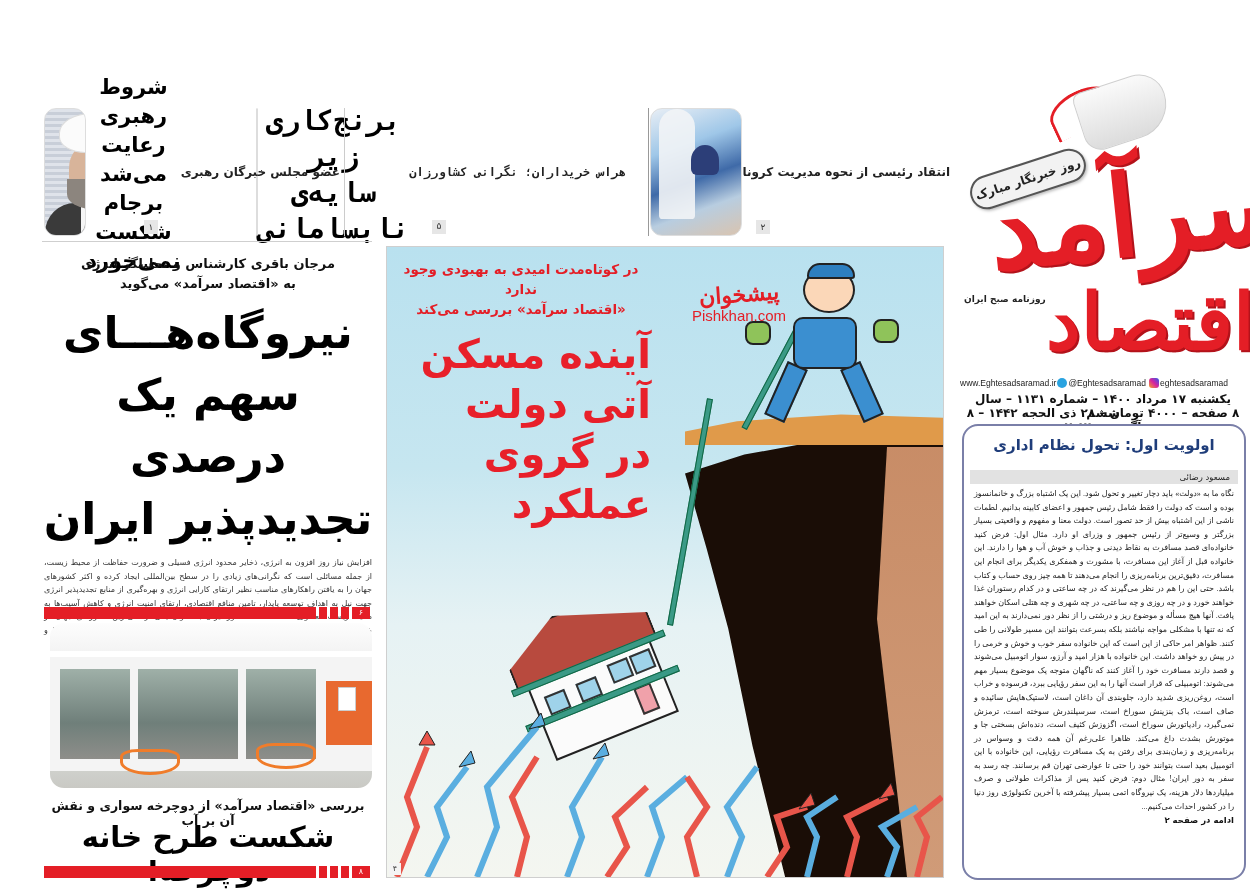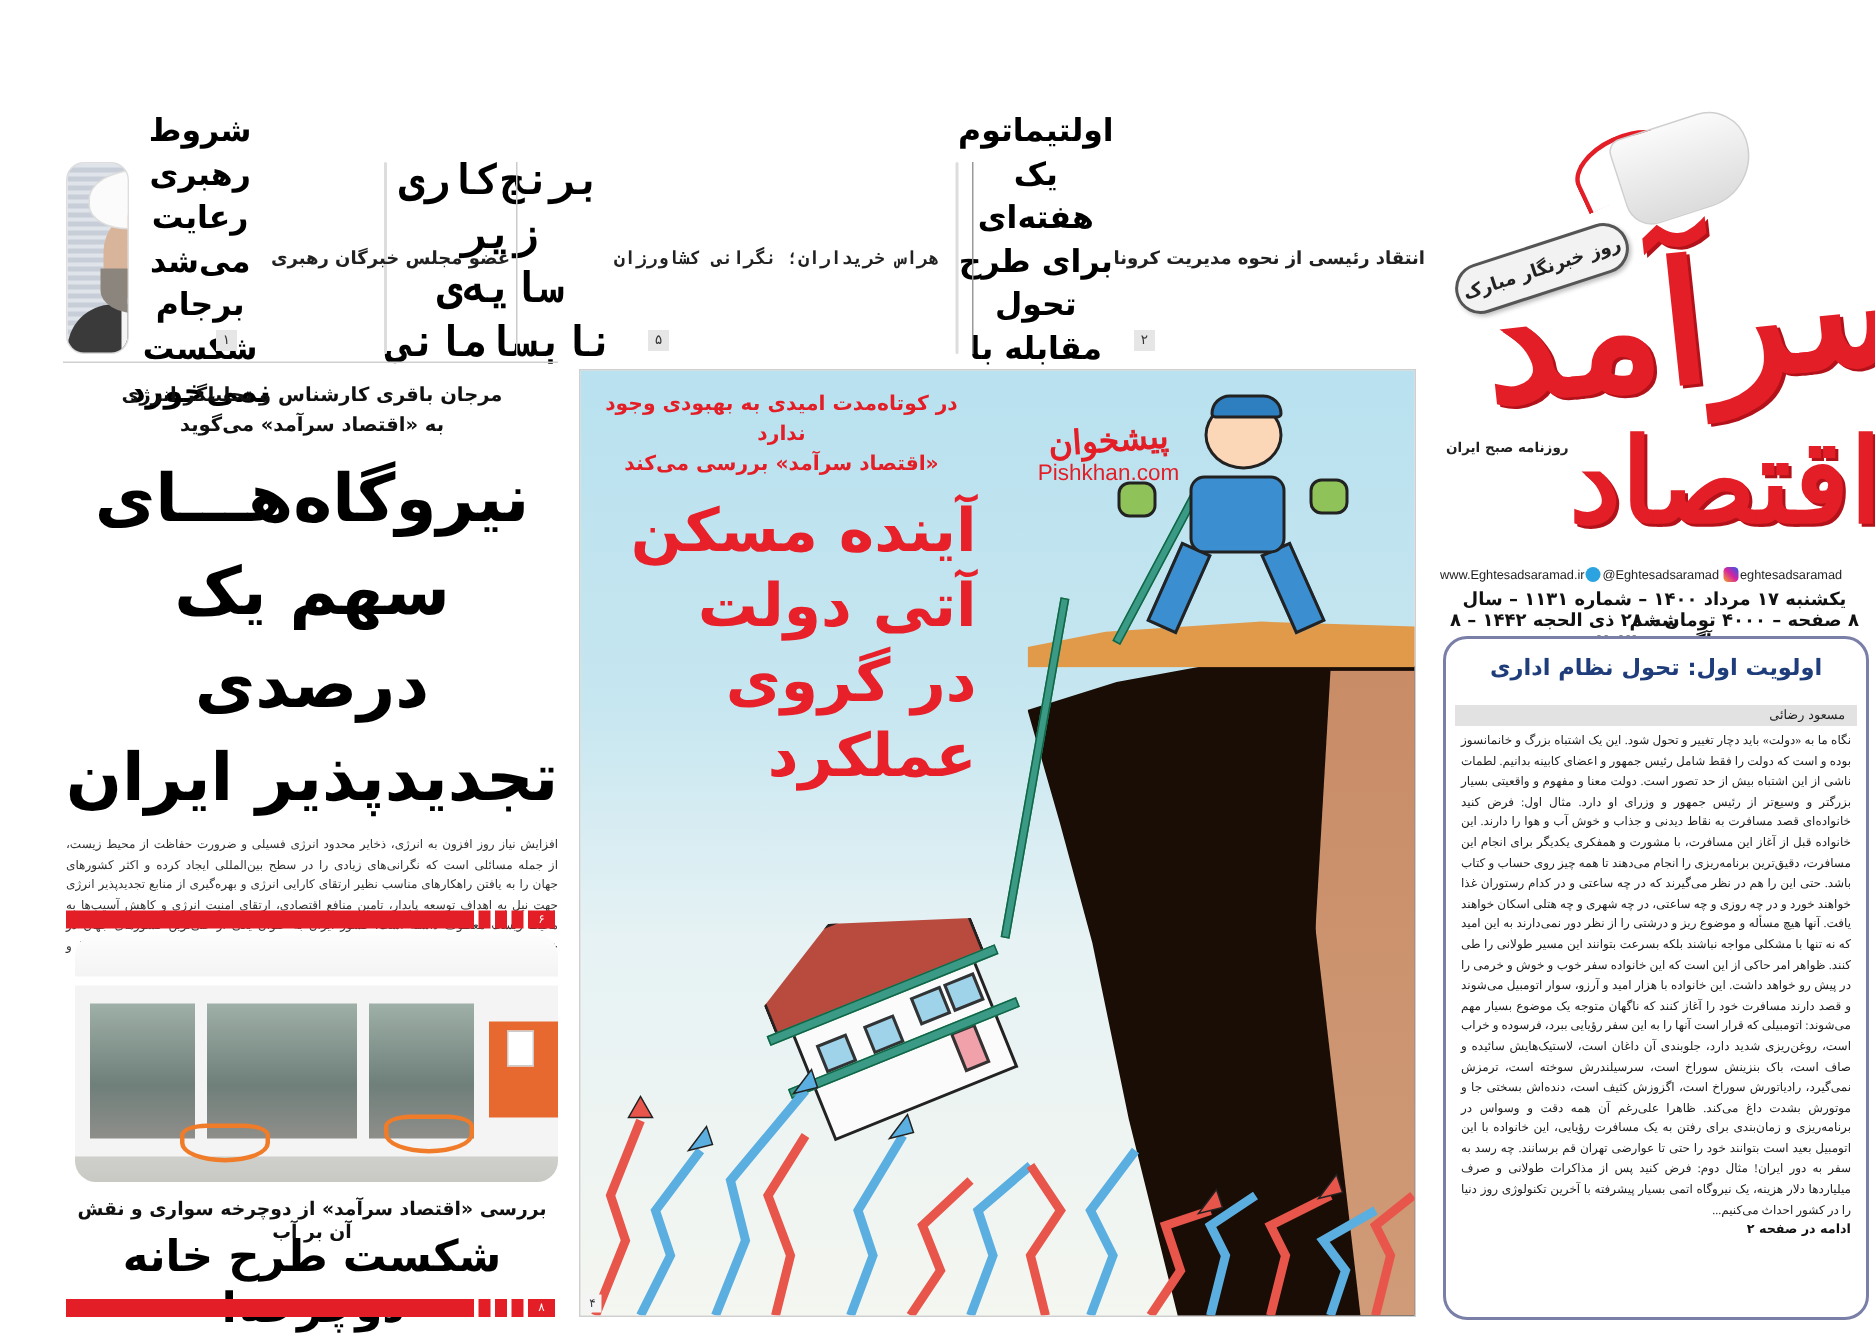--- a/index.html
+++ b/index.html
@@ -102,25 +102,20 @@
   .house .band { position:absolute; left:-6px; width:164px; height:7px; background:#3a9a86; border:1px solid #164; }
   .arrows { position: absolute; left: 0; bottom: 0; width: 558px; height: 190px; }
   .pg-num { position: absolute; left: 2px; bottom: 2px; width: 12px; height: 12px; background: #f4f4f4; font-size: 8px; text-align: center; line-height: 12px; color: #333; }
 </style>
 </head>
 <body>
 
 <div class="teaser" style="left:650px; width:300px;">
   <div class="t-text">
     <div class="kicker">انتقاد رئیسی از نحوه مدیریت کرونا</div>
-    <div class="headline">
-      <div>اولتیماتوم یک هفته‌ای</div>
-      <div>برای طرح تحول</div>
-      <div>مقابله با کرونا</div>
-    </div>
   </div>
   <div class="pnum" style="left:106px;">۲</div>
   <div class="thumb img-covid"></div>
 </div>
 <div class="vsep" style="left:648px; top:108px; height:128px;"></div>
 
 <div class="teaser" style="left:328px; width:298px;font-family:Liberation Mono, monospace;">
   <div class="t-text">
     <div class="kicker">هراس خریداران؛ نگرانی کشاورزان</div>
     <div class="headline" style="font-size:28px; line-height:36px; margin-top:6px;">

